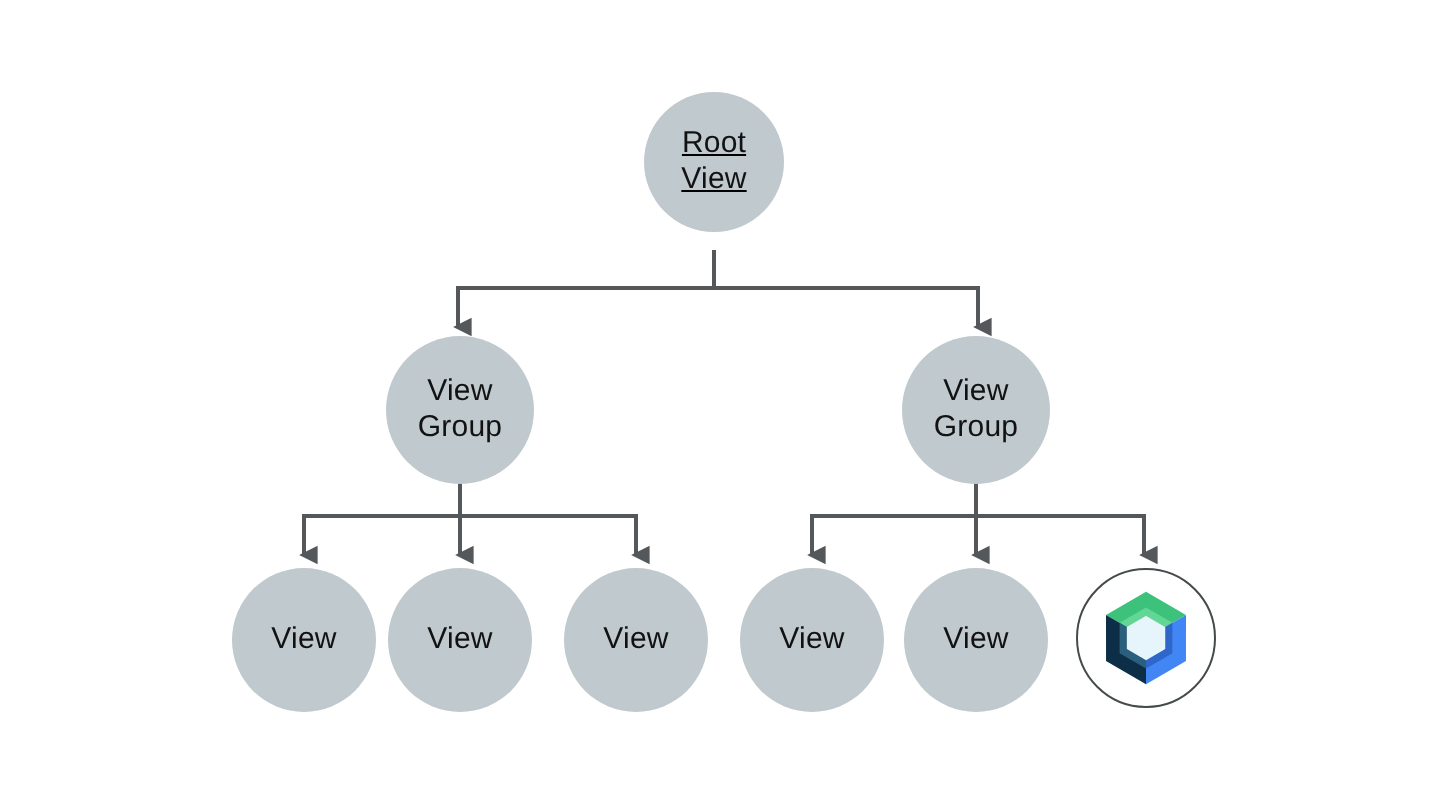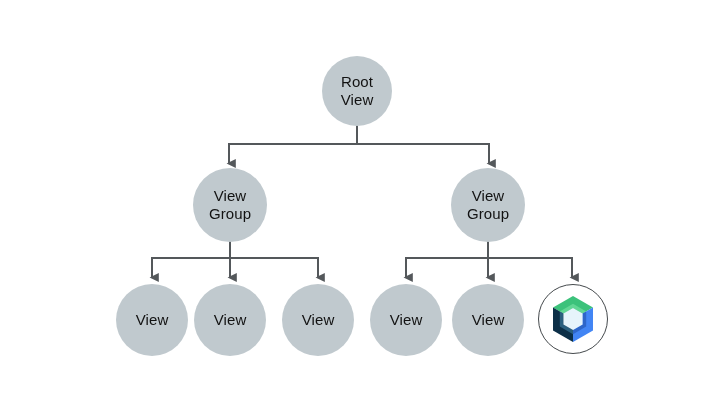--- a/index.html
+++ b/index.html
@@ -28,21 +28,21 @@
     justify-content: center;
     text-align: center;
   }
   .node .label {
     color: #121212;
     font-size: 15px;
     line-height: 18px;
     white-space: pre-line;
     letter-spacing: 0.1px;
   }
-  .n-root    { left: 322px; top:  56px; width: 70px; height: 70px; }
+  .n-root    { left: 322px; top:  46px; width: 70px; height: 70px; text-decoration: underline; }
   .n-group-l { left: 193px; top: 168px; width: 74px; height: 74px; }
   .n-group-r { left: 451px; top: 168px; width: 74px; height: 74px; }
   .n-view-1  { left: 116px; top: 284px; width: 72px; height: 72px; }
   .n-view-2  { left: 194px; top: 284px; width: 72px; height: 72px; }
   .n-view-3  { left: 282px; top: 284px; width: 72px; height: 72px; }
   .n-view-4  { left: 370px; top: 284px; width: 72px; height: 72px; }
   .n-view-5  { left: 452px; top: 284px; width: 72px; height: 72px; }
   .n-compose {
     left: 538px; top: 284px; width: 70px; height: 70px;
     background: #ffffff;

